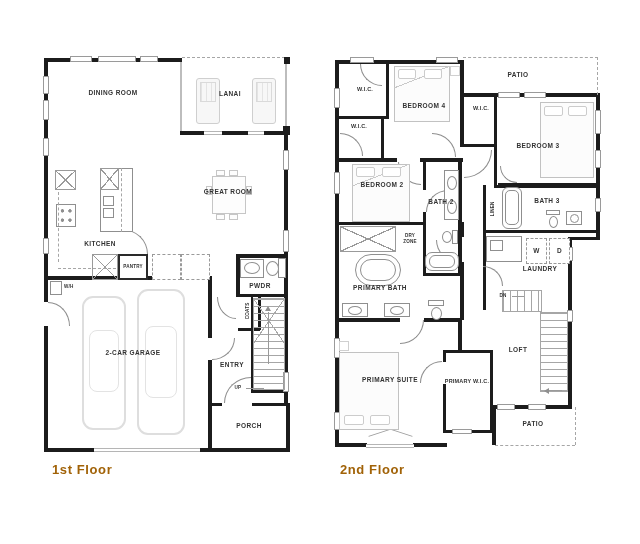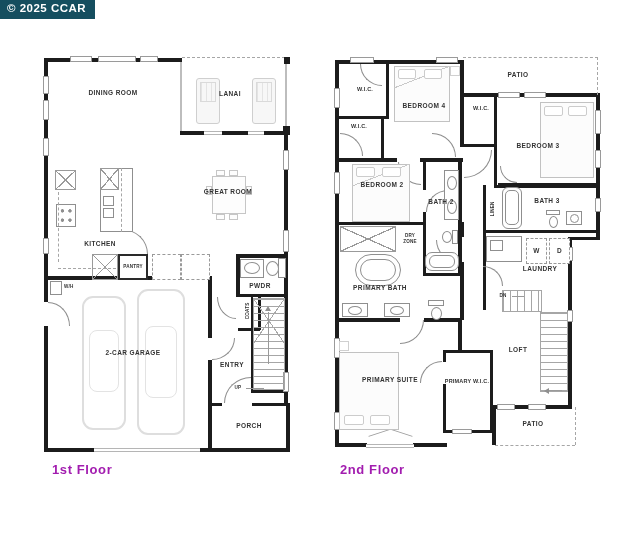--- a/index.html
+++ b/index.html
@@ -41,32 +41,31 @@
   .stove{border:1px solid #8f8f8f;background-image:
     radial-gradient(circle at 30% 28%,#8f8f8f 1.4px,transparent 2px),
     radial-gradient(circle at 72% 28%,#8f8f8f 1.4px,transparent 2px),
     radial-gradient(circle at 30% 72%,#8f8f8f 1.4px,transparent 2px),
     radial-gradient(circle at 72% 72%,#8f8f8f 1.4px,transparent 2px)}
   .ln{background:#9a9a9a}
   .d1{background-image:linear-gradient(to bottom right,transparent calc(50% - .5px),#c9c9c9 calc(50% - .5px) calc(50% + .5px),transparent calc(50% + .5px))}
   .rl{font:bold 6.5px/1.3 "Liberation Sans",sans-serif;color:#333;letter-spacing:.4px;text-align:center}
   .rs{font:bold 4.6px/1.25 "Liberation Sans",sans-serif;color:#333;letter-spacing:.2px;text-align:center}
   .rot{transform:rotate(-90deg)}
-  .title{font:bold 13px/1.2 "Liberation Sans",sans-serif;color:#a21caf;letter-spacing:.6px}
+  .title{font:bold 13px/1.2 "Liberation Sans",sans-serif;color:#a16207;letter-spacing:.6px}
   .badge{left:0;top:0;background:#154e5f;color:#fff;font:bold 11.5px/1 "Liberation Sans",sans-serif;
          padding:3px 9px 4px 7px;letter-spacing:.5px}
   .ah-up{width:0;height:0;border-left:3px solid transparent;border-right:3px solid transparent;border-bottom:5px solid #8f8f8f}
   .ah-left{width:0;height:0;border-top:3px solid transparent;border-bottom:3px solid transparent;border-right:5px solid #8f8f8f}
 </style>
 </head>
 <body>
 
 <div class="plan">
 
-  <b class="badge">© 2025 CCAR</b>
 
   <i class="w" style="left:46px;top:58px;width:136px;height:4px"></i>
   <i class="w" style="left:44px;top:58px;width:4px;height:222px"></i>
   <i class="w" style="left:44px;top:280px;width:4px;height:22px"></i>
   <i class="w" style="left:44px;top:326px;width:4px;height:126px"></i>
   <i class="w" style="left:44px;top:448px;width:50px;height:4px"></i>
   <i class="w" style="left:200px;top:448px;width:12px;height:4px"></i>
   <i class="gd" style="left:94px;top:448px;width:106px;height:4px"></i>
   <i class="w" style="left:208px;top:276px;width:4px;height:62px"></i>
   <i class="w" style="left:208px;top:360px;width:4px;height:92px"></i>

